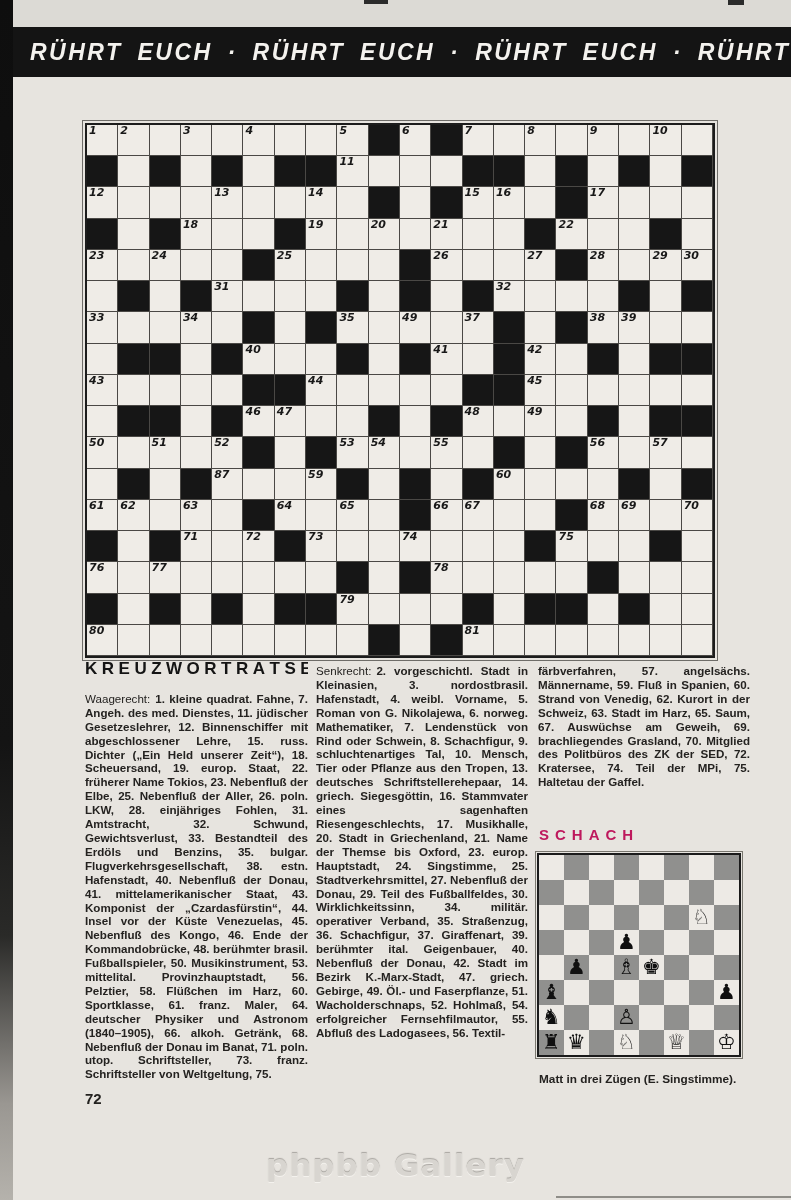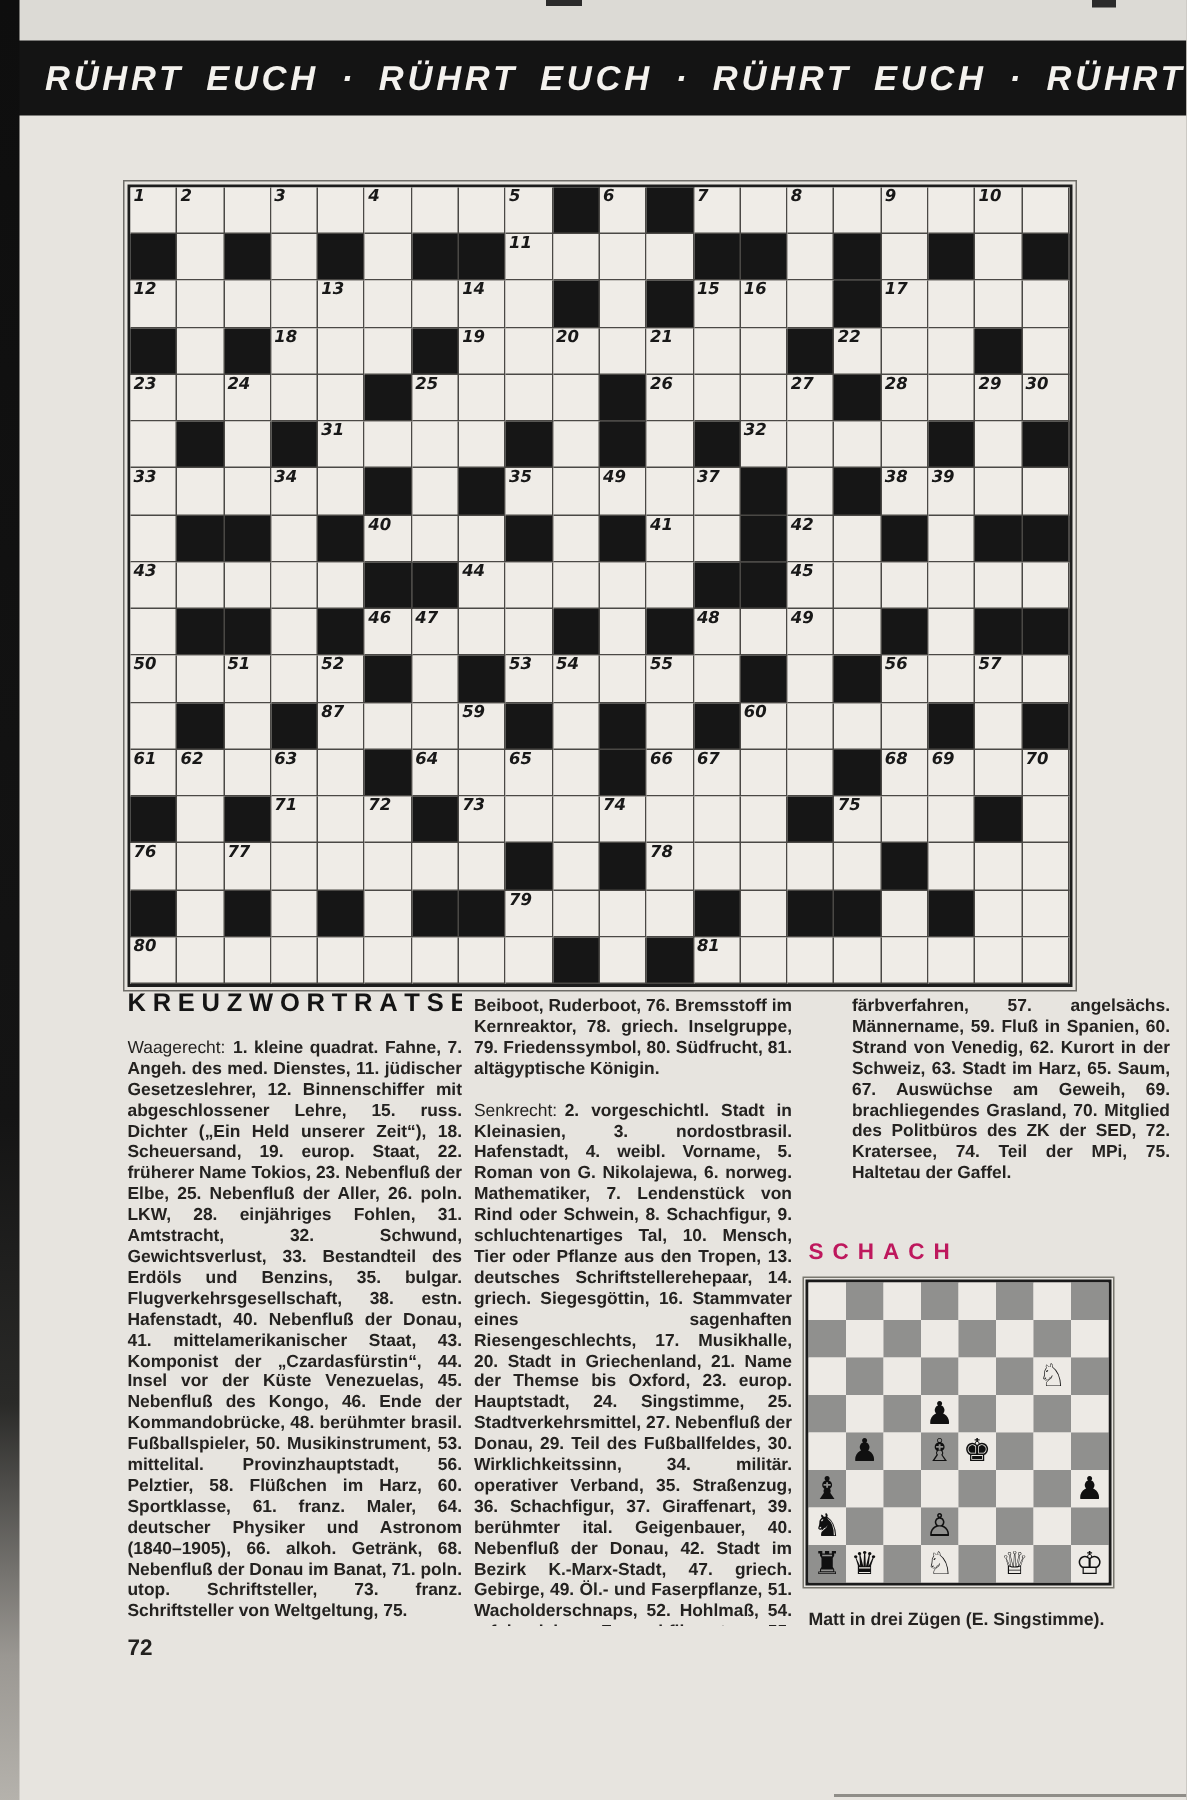--- a/index.html
+++ b/index.html
@@ -23,21 +23,21 @@
       background:#efece7;}
   .cell{position:relative;border-right:1px solid #4a4845;border-bottom:1px solid #4a4845;background:#efece7;}
   .cell.black{background:#161616;}
   .cell .num{position:absolute;left:2px;top:0px;font-size:11px;font-weight:bold;font-style:italic;
       font-family:"DejaVu Sans",sans-serif;color:#181818;line-height:12px;}
   
   .col{position:absolute;text-align:justify;font-size:11.6px;line-height:13.9px;font-weight:bold;
       color:#242220;overflow:hidden;}
   #col1{left:85px;top:662px;width:223px;height:430px;}
   #col2{left:316px;top:664px;width:212px;height:420px;}
-  #col3{left:568px;top:664px;width:212px;height:150px;}
+  #col3{left:538px;top:664px;width:212px;height:150px;}
   #kw-title{font-size:17px;font-weight:bold;letter-spacing:4.5px;margin:0 0 16px 0;color:#141414;}
   .lead{font-weight:normal;margin-right:5px;}
   .para{margin:0 0 14px 0;}
   
   #schach-title{position:absolute;left:539px;top:826px;font-size:15px;font-weight:bold;
       letter-spacing:6px;color:#be185d;}
   #board{position:absolute;left:537px;top:853px;width:200px;height:200px;
       border:2px solid #1b1b1b;outline:1px solid #79776f;outline-offset:1px;
       display:grid;grid-template-columns:repeat(8,1fr);grid-template-rows:repeat(8,1fr);}
   .sq{display:flex;align-items:center;justify-content:center;}
@@ -573,21 +573,20 @@
       <div class="cell"></div>
       <div class="cell"></div>
     </div>
 
   <div id="col1" class="col">
     <div id="kw-title">KREUZWORTRÄTSEL</div>
     <div class="para"><span class="lead">Waagerecht:</span><span>1. kleine quadrat. Fahne, 7. Angeh. des med. Dienstes, 11. jüdischer Gesetzeslehrer, 12. Binnenschiffer mit abgeschlossener Lehre, 15. russ. Dichter („Ein Held unserer Zeit“), 18. Scheuersand, 19. europ. Staat, 22. früherer Name Tokios, 23. Nebenfluß der Elbe, 25. Nebenfluß der Aller, 26. poln. LKW, 28. einjähriges Fohlen, 31. Amtstracht, 32. Schwund, Gewichtsverlust, 33. Bestandteil des Erdöls und Benzins, 35. bulgar. Flugverkehrsgesellschaft, 38. estn. Hafenstadt, 40. Nebenfluß der Donau, 41. mittelamerikanischer Staat, 43. Komponist der „Czardasfürstin“, 44. Insel vor der Küste Venezuelas, 45. Nebenfluß des Kongo, 46. Ende der Kommandobrücke, 48. berühmter brasil. Fußballspieler, 50. Musikinstrument, 53. mittelital. Provinzhauptstadt, 56. Pelztier, 58. Flüßchen im Harz, 60. Sportklasse, 61. franz. Maler, 64. deutscher Physiker und Astronom (1840–1905), 66. alkoh. Getränk, 68. Nebenfluß der Donau im Banat, 71. poln. utop. Schriftsteller, 73. franz. Schriftsteller von Weltgeltung, 75.</span></div>
   </div>
 
   <div id="col2" class="col">
-    <div class="para">Beiboot, Ruderboot, 76. Bremsstoff im Kernreaktor, 78. griech. Inselgruppe, 79. Friedenssymbol, 80. Südfrucht, 81. altägyptische Königin.</div>
     <div class="para"><span class="lead">Senkrecht:</span><span>2. vorgeschichtl. Stadt in Kleinasien, 3. nordostbrasil. Hafenstadt, 4. weibl. Vorname, 5. Roman von G. Nikolajewa, 6. norweg. Mathematiker, 7. Lendenstück von Rind oder Schwein, 8. Schachfigur, 9. schluchtenartiges Tal, 10. Mensch, Tier oder Pflanze aus den Tropen, 13. deutsches Schriftstellerehepaar, 14. griech. Siegesgöttin, 16. Stammvater eines sagenhaften Riesengeschlechts, 17. Musikhalle, 20. Stadt in Griechenland, 21. Name der Themse bis Oxford, 23. europ. Hauptstadt, 24. Singstimme, 25. Stadtverkehrsmittel, 27. Nebenfluß der Donau, 29. Teil des Fußballfeldes, 30. Wirklichkeitssinn, 34. militär. operativer Verband, 35. Straßenzug, 36. Schachfigur, 37. Giraffenart, 39. berühmter ital. Geigenbauer, 40. Nebenfluß der Donau, 42. Stadt im Bezirk K.-Marx-Stadt, 47. griech. Gebirge, 49. Öl.- und Faserpflanze, 51. Wacholderschnaps, 52. Hohlmaß, 54. erfolgreicher Fernsehfilmautor, 55. Abfluß des Ladogasees, 56. Textil-</span></div>
   </div>
 
   <div id="col3" class="col">
     <div class="para">färbverfahren, 57. angelsächs. Männername, 59. Fluß in Spanien, 60. Strand von Venedig, 62. Kurort in der Schweiz, 63. Stadt im Harz, 65. Saum, 67. Auswüchse am Geweih, 69. brachliegendes Grasland, 70. Mitglied des Politbüros des ZK der SED, 72. Kratersee, 74. Teil der MPi, 75. Haltetau der Gaffel.</div>
   </div>
 
   <div id="schach-title">SCHACH</div>
   <div id="board">
       <div class="sq light"></div>
@@ -681,16 +680,17 @@
       <div class="sq dark"></div>
       <div class="sq light">
         <span class="pc">♔</span>
       </div>
     </div>
   <div id="board-caption">Matt in drei Zügen (E. Singstimme).</div>
 
   <div id="page-number">72</div>
 
   <div id="watermark">
+    <div class="wm1">phpbb Gallery</div>
   </div>
 
   <div id="bottom-edge"></div>
 </div>
 
 </body></html>

